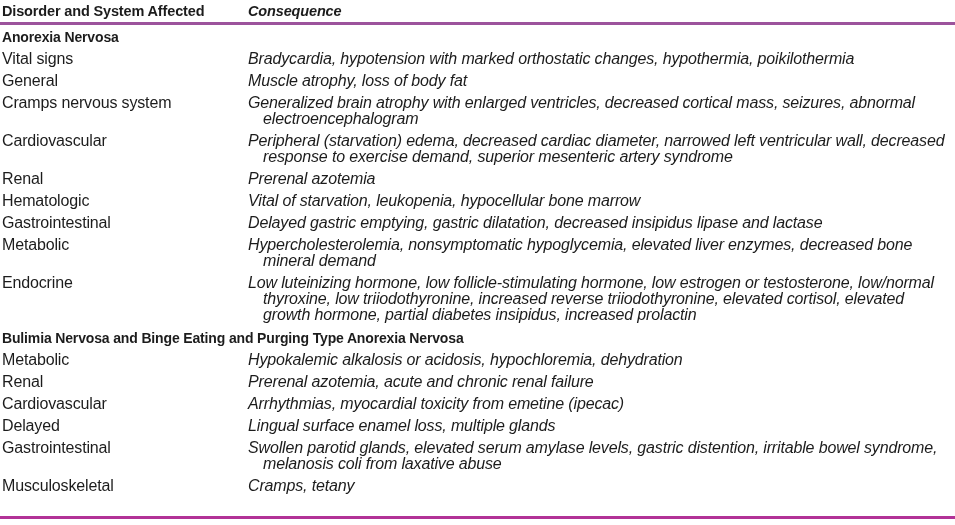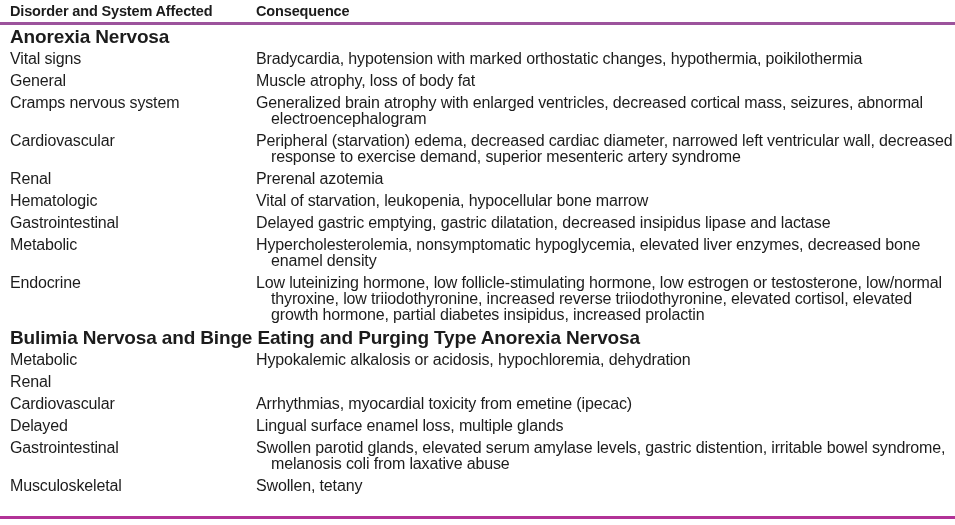--- a/index.html
+++ b/index.html
@@ -15,38 +15,38 @@
     width: 955px;
     height: 525px;
     display: flex;
     flex-direction: column;
     padding-top: 1px;
   }
   .row {
     display: flex;
     align-items: flex-start;
     padding: 3px 0;
-    margin-left: 8px;
   }
   .cell {
     font-size: 16px;
     line-height: 16px;
     letter-spacing: -0.15px;
   }
   .col-system {
     width: 248px;
     flex: 0 0 248px;
     padding-left: 2px;
   }
   .col-consequence {
     flex: 1 1 auto;
     
     padding-left: 15px;
     text-indent: -15px;
     padding-right: 2px;
+    font-style: italic;
   }
   .thead .cell {
     font-weight: bold;
     font-size: 14.5px;
   }
   .thead {
     padding: 2px 0 3px 0;
   }
   .rule-top {
     height: 3px;
@@ -62,21 +62,21 @@
     width: 100%;
     flex: 0 0 3px;
     margin-top: auto;
     margin-bottom: 6px;
   }
   .section-row {
     padding: 4px 0 3px 0;
   }
   .section-title {
     font-weight: bold;
-    font-size: 19px;
+    font-size: 14px;
     padding-left: 2px;
     letter-spacing: -0.15px;
   }
 </style>
 </head>
 <body>
 
 <div class="table-wrap">
 
   <div class="row thead">
@@ -113,50 +113,51 @@
   <div class="row">
     <div class="cell col-system">Hematologic</div>
     <div class="cell col-consequence">Vital of starvation, leukopenia, hypocellular bone marrow</div>
   </div>
   <div class="row">
     <div class="cell col-system">Gastrointestinal</div>
     <div class="cell col-consequence">Delayed gastric emptying, gastric dilatation, decreased insipidus lipase and lactase</div>
   </div>
   <div class="row">
     <div class="cell col-system">Metabolic</div>
-    <div class="cell col-consequence">Hypercholesterolemia, nonsymptomatic hypoglycemia, elevated liver enzymes, decreased bone enamel density</div>
+    <div class="cell col-consequence">Hypercholesterolemia, nonsymptomatic hypoglycemia, elevated liver enzymes, decreased bone mineral demand</div>
   </div>
   <div class="row">
     <div class="cell col-system">Endocrine</div>
     <div class="cell col-consequence">Low luteinizing hormone, low follicle-stimulating hormone, low estrogen or testosterone, low/normal thyroxine, low triiodothyronine, increased reverse triiodothyronine, elevated cortisol, elevated growth hormone, partial diabetes insipidus, increased prolactin</div>
   </div>
 
   <div class="row section-row">
     <div class="cell section-title">Bulimia Nervosa and Binge Eating and Purging Type Anorexia Nervosa</div>
   </div>
 
   <div class="row">
     <div class="cell col-system">Metabolic</div>
     <div class="cell col-consequence">Hypokalemic alkalosis or acidosis, hypochloremia, dehydration</div>
   </div>
   <div class="row">
     <div class="cell col-system">Renal</div>
+    <div class="cell col-consequence">Prerenal azotemia, acute and chronic renal failure</div>
   </div>
   <div class="row">
     <div class="cell col-system">Cardiovascular</div>
     <div class="cell col-consequence">Arrhythmias, myocardial toxicity from emetine (ipecac)</div>
   </div>
   <div class="row">
     <div class="cell col-system">Delayed</div>
     <div class="cell col-consequence">Lingual surface enamel loss, multiple glands</div>
   </div>
   <div class="row">
     <div class="cell col-system">Gastrointestinal</div>
     <div class="cell col-consequence">Swollen parotid glands, elevated serum amylase levels, gastric distention, irritable bowel syndrome, melanosis coli from laxative abuse</div>
   </div>
   <div class="row">
     <div class="cell col-system">Musculoskeletal</div>
-    <div class="cell col-consequence">Swollen, tetany</div>
+    <div class="cell col-consequence">Cramps, tetany</div>
   </div>
 
   <div class="rule-bottom"></div>
 
 </div>
 
 </body></html>

